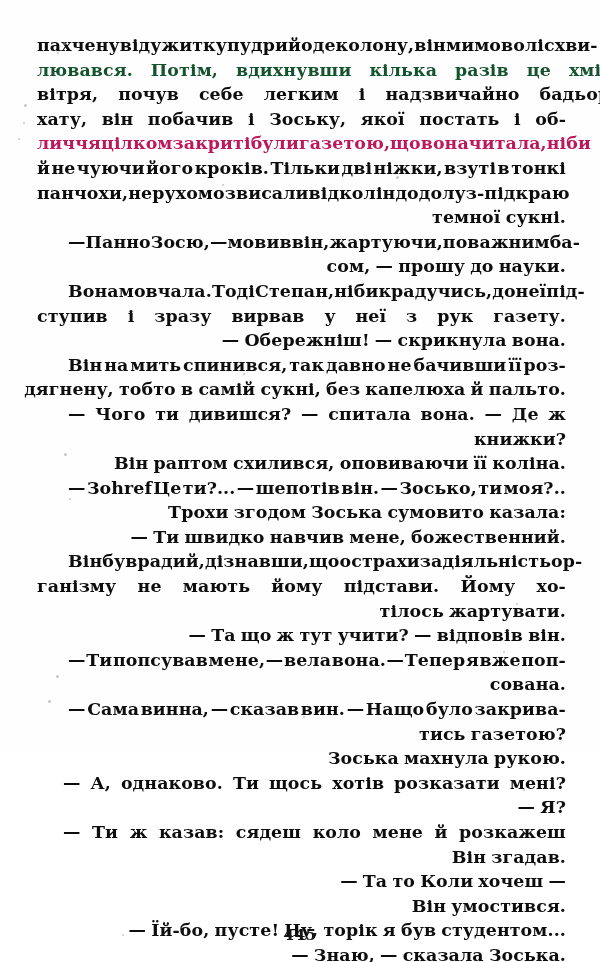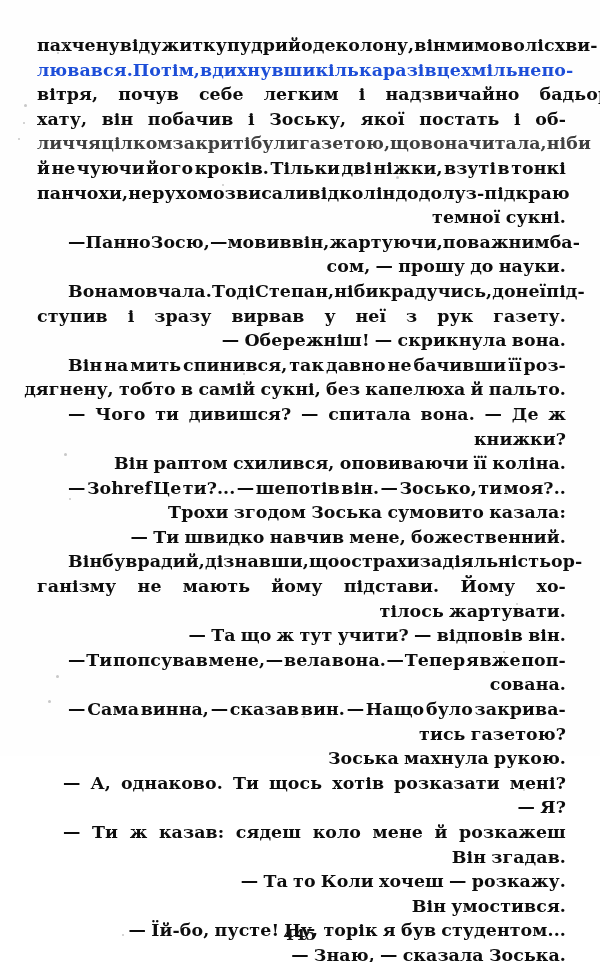--- a/index.html
+++ b/index.html
@@ -98,24 +98,24 @@
     pointer-events: none;
   }
 </style>
 </head>
 <body>
 
 <div id="page" style="background: rgb(254, 254, 254);">
 
   <div id="textblock">
       <div class="ln just" style="color: rgb(13, 13, 13);"><span class="w">пахчену</span><span class="w">від</span><span class="w">ужитку</span><span class="w">пудри</span><span class="w">й</span><span class="w">одеколону,</span><span class="w">він</span><span class="w">мимоволі</span><span class="w">схви-</span></div>
-      <div class="ln just" style="color: #1d4ed8;"><span class="w">лювався.</span><span class="w">Потім,</span><span class="w">вдихнувши</span><span class="w">кілька</span><span class="w">разів</span><span class="w">це</span><span class="w">хмільне</span><span class="w">по-</span></div>
+      <div class="ln just" style="color: #14532d; gap: 18px;"><span class="w">лювався.</span><span class="w">Потім,</span><span class="w">вдихнувши</span><span class="w">кілька</span><span class="w">разів</span><span class="w">це</span><span class="w">хмільне</span><span class="w">по-</span></div>
       <div class="ln just" style="color: rgb(13, 13, 13); gap: 20px;"><span class="w">вітря,</span><span class="w">почув</span><span class="w">себе</span><span class="w">легким</span><span class="w">і</span><span class="w">надзвичайно</span><span class="w">бадьорим.</span><span class="w">Хутко</span></div>
       <div class="ln just" style="color: rgb(13, 13, 13);"><span class="w">хату,</span><span class="w">він</span><span class="w">побачив</span><span class="w">і</span><span class="w">Зоську,</span><span class="w">якої</span><span class="w">постать</span><span class="w">і</span><span class="w">об-</span></div>
-      <div class="ln just" style="color: #404040; text-align: right;"><span class="w">личчя</span><span class="w">цілком</span><span class="w">закриті</span><span class="w">були</span><span class="w">газетою,</span><span class="w">що</span><span class="w">вона</span><span class="w">читала,</span><span class="w">ніби</span></div>
+      <div class="ln just" style="color: #be185d; text-align: right;"><span class="w">личчя</span><span class="w">цілком</span><span class="w">закриті</span><span class="w">були</span><span class="w">газетою,</span><span class="w">що</span><span class="w">вона</span><span class="w">читала,</span><span class="w">ніби</span></div>
       <div class="ln just" style="color: rgb(13, 13, 13);"><span class="w">й</span><span class="w">не</span><span class="w">чуючи</span><span class="w">його</span><span class="w">кроків.</span><span class="w">Тільки</span><span class="w">дві</span><span class="w">ніжки,</span><span class="w">взуті</span><span class="w">в</span><span class="w">тонкі</span></div>
       <div class="ln just" style="color: rgb(13, 13, 13);"><span class="w">панчохи,</span><span class="w">нерухомо</span><span class="w">звисали</span><span class="w">від</span><span class="w">колін</span><span class="w">додолу</span><span class="w">з-під</span><span class="w">краю</span></div>
       <div class="ln flush" style="color: rgb(13, 13, 13);"><span class="w">темної</span><span class="w">сукні.</span></div>
       <div class="ln just ind" style="color: rgb(13, 13, 13);"><span class="w">—</span><span class="w">Панно</span><span class="w">Зосю,</span><span class="w">—</span><span class="w">мовив</span><span class="w">він,</span><span class="w">жартуючи,</span><span class="w">поважним</span><span class="w">ба-</span></div>
       <div class="ln flush" style="color: rgb(13, 13, 13);"><span class="w">сом,</span><span class="w">—</span><span class="w">прошу</span><span class="w">до</span><span class="w">науки.</span></div>
       <div class="ln just ind" style="color: rgb(13, 13, 13);"><span class="w">Вона</span><span class="w">мовчала.</span><span class="w">Тоді</span><span class="w">Степан,</span><span class="w">ніби</span><span class="w">крадучись,</span><span class="w">до</span><span class="w">неї</span><span class="w">під-</span></div>
       <div class="ln just" style="color: rgb(13, 13, 13);"><span class="w">ступив</span><span class="w">і</span><span class="w">зразу</span><span class="w">вирвав</span><span class="w">у</span><span class="w">неї</span><span class="w">з</span><span class="w">рук</span><span class="w">газету.</span></div>
       <div class="ln flush ind" style="color: rgb(13, 13, 13);"><span class="w">—</span><span class="w">Обережніш!</span><span class="w">—</span><span class="w">скрикнула</span><span class="w">вона.</span></div>
       <div class="ln just ind" style="color: rgb(13, 13, 13);"><span class="w">Він</span><span class="w">на</span><span class="w">мить</span><span class="w">спинився,</span><span class="w">так</span><span class="w">давно</span><span class="w">не</span><span class="w">бачивши</span><span class="w">її</span><span class="w">роз-</span></div>
       <div class="ln flush" style="color: rgb(13, 13, 13);"><span class="w">дягнену,</span><span class="w">тобто</span><span class="w">в</span><span class="w">самій</span><span class="w">сукні,</span><span class="w">без</span><span class="w">капелюха</span><span class="w">й</span><span class="w">пальто.</span></div>
@@ -131,21 +131,21 @@
       <div class="ln flush ind" style="color: rgb(13, 13, 13);"><span class="w">—</span><span class="w">Та</span><span class="w">що</span><span class="w">ж</span><span class="w">тут</span><span class="w">учити?</span><span class="w">—</span><span class="w">відповів</span><span class="w">він.</span></div>
       <div class="ln just ind" style="color: rgb(13, 13, 13);"><span class="w">—</span><span class="w">Ти</span><span class="w">попсував</span><span class="w">мене,</span><span class="w">—</span><span class="w">вела</span><span class="w">вона.</span><span class="w">—</span><span class="w">Тепер</span><span class="w">я</span><span class="w">вже</span><span class="w">поп-</span></div>
       <div class="ln flush" style="color: rgb(13, 13, 13);"><span class="w">сована.</span></div>
       <div class="ln just ind" style="color: rgb(13, 13, 13);"><span class="w">—</span><span class="w">Сама</span><span class="w">винна,</span><span class="w">—</span><span class="w">сказав</span><span class="w">вин.</span><span class="w">—</span><span class="w">Нащо</span><span class="w">було</span><span class="w">закрива-</span></div>
       <div class="ln flush" style="color: rgb(13, 13, 13);"><span class="w">тись</span><span class="w">газетою?</span></div>
       <div class="ln flush ind" style="color: rgb(13, 13, 13);"><span class="w">Зоська</span><span class="w">махнула</span><span class="w">рукою.</span></div>
       <div class="ln just ind2" style="color: rgb(13, 13, 13);"><span class="w">—</span><span class="w">А,</span><span class="w">однаково.</span><span class="w">Ти</span><span class="w">щось</span><span class="w">хотів</span><span class="w">розказати</span><span class="w">мені?</span></div>
       <div class="ln flush ind2" style="color: rgb(13, 13, 13);"><span class="w">—</span><span class="w">Я?</span></div>
       <div class="ln just ind2" style="color: rgb(13, 13, 13);"><span class="w">—</span><span class="w">Ти</span><span class="w">ж</span><span class="w">казав:</span><span class="w">сядеш</span><span class="w">коло</span><span class="w">мене</span><span class="w">й</span><span class="w">розкажеш</span></div>
       <div class="ln flush ind3" style="color: rgb(13, 13, 13);"><span class="w">Він</span><span class="w">згадав.</span></div>
-      <div class="ln flush ind2" style="color: rgb(13, 13, 13);"><span class="w">—</span><span class="w">Та</span><span class="w">то</span><span class="w">Коли</span><span class="w">хочеш</span><span class="w">—</span><span class="w">розкажу.</span></div>
+      <div class="ln flush ind2" style="color: rgb(13, 13, 13);"><span class="w">—</span><span class="w">Та</span><span class="w">то</span><span class="w">Коли</span><span class="w">хочеш</span><span class="w">—</span></div>
       <div class="ln flush ind3" style="color: rgb(13, 13, 13);"><span class="w">Він</span><span class="w">умостився.</span></div>
       <div class="ln flush ind2" style="color: rgb(13, 13, 13);"><span class="w">—</span><span class="w">Їй-бо,</span><span class="w">пусте!</span><span class="w">Ну,</span><span class="w">торік</span><span class="w">я</span><span class="w">був</span><span class="w">студентом...</span></div>
       <div class="ln flush ind2" style="color: rgb(13, 13, 13);"><span class="w">—</span><span class="w">Знаю,</span><span class="w">—</span><span class="w">сказала</span><span class="w">Зоська.</span></div>
     </div>
 
   <div id="pagenum">445</div>
 
 <div class="speck" style="left: 63px; top: 42px; width: 3px; height: 3px;"></div>
     <div class="speck" style="left: 57px; top: 52px; width: 2px; height: 2px;"></div>
     <div class="speck" style="left: 24px; top: 104px; width: 3px; height: 3px;"></div>

